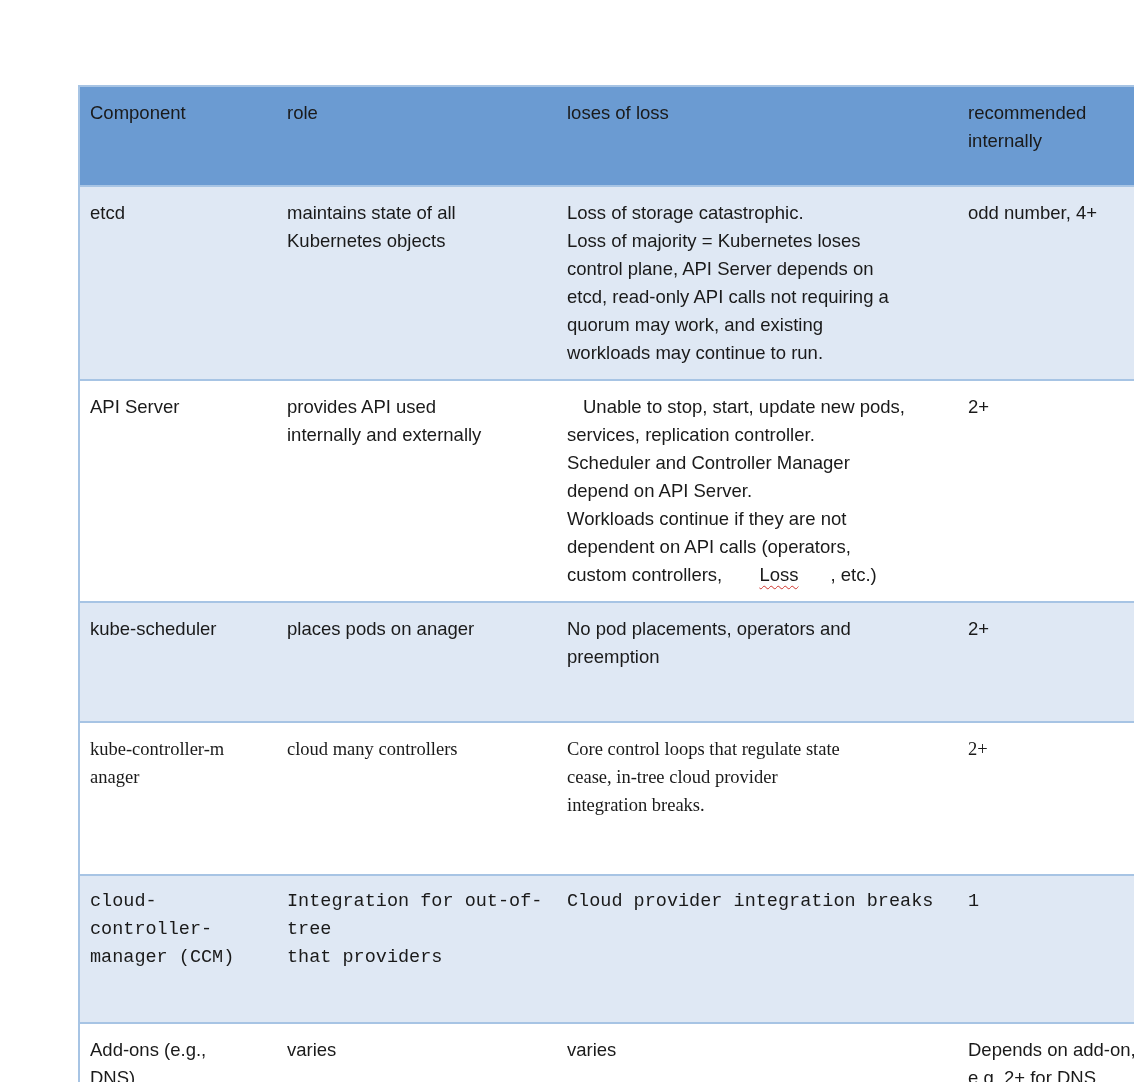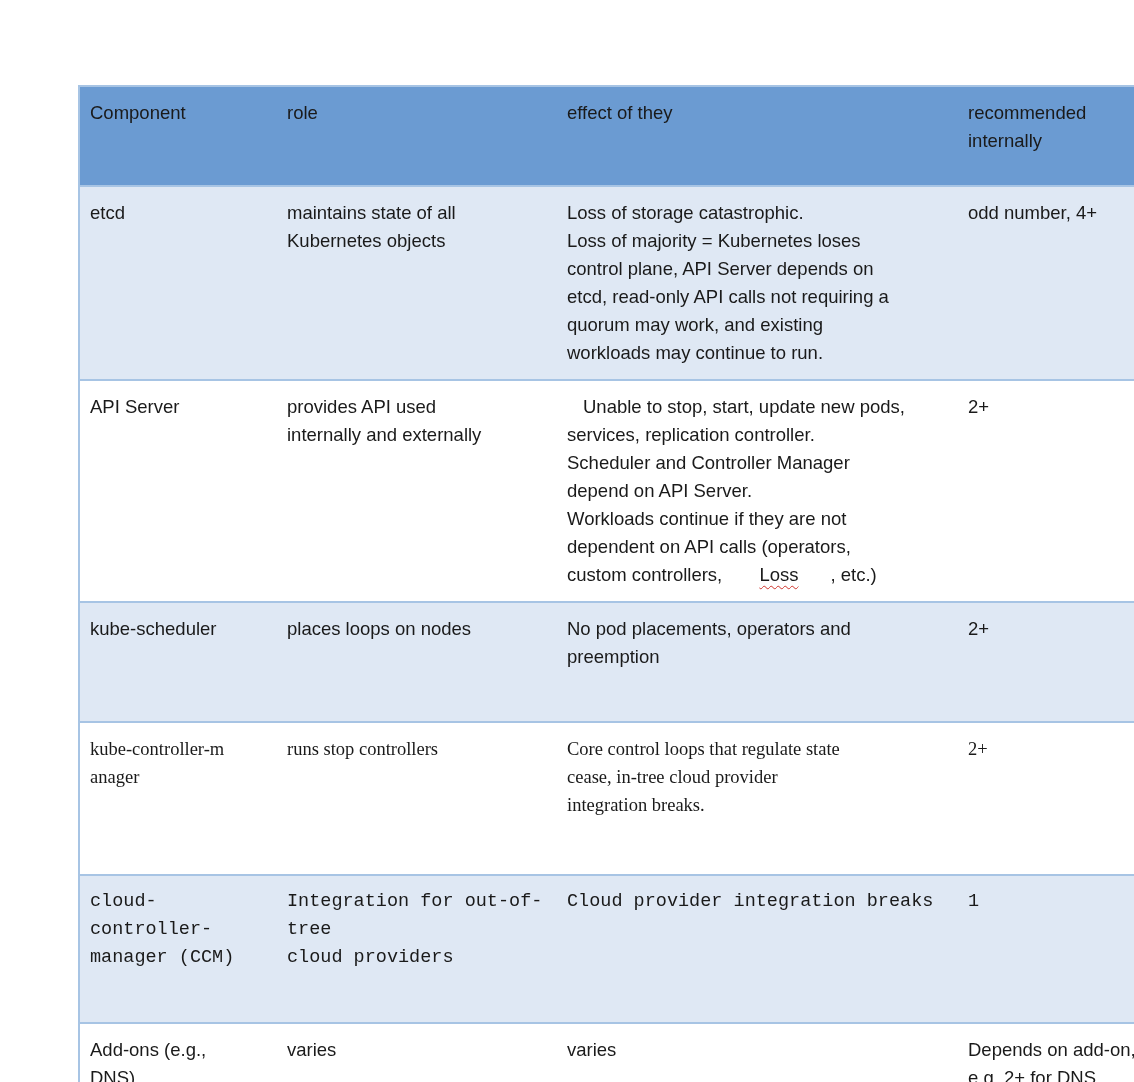--- a/index.html
+++ b/index.html
@@ -73,21 +73,21 @@
     <colgroup>
       <col class="c1">
         <col class="c2">
         <col class="c3">
         <col class="c4">
     </colgroup>
     <thead>
       <tr class="header-row">
         <th>Component</th>
         <th>role</th>
-        <th>effect of they</th>
+        <th>loses of loss</th>
         <th>recommended
 internally</th>
       </tr>
     </thead>
     <tbody>
       <tr class="row-shaded r1">
         <td>etcd</td>
         <td>maintains state of all
 Kubernetes objects</td>
         <td>Loss of storage catastrophic.
@@ -106,39 +106,39 @@
 services, replication controller.
 Scheduler and Controller Manager
 depend on API Server.
 Workloads continue if they are not
 dependent on API calls (operators,
 custom controllers, </span><span class="misspell">Loss</span><span>, etc.)</span></td>
         <td>2+</td>
       </tr>
       <tr class="row-shaded r3">
         <td>kube-scheduler</td>
-        <td>places loops on nodes</td>
+        <td>places pods on anager</td>
         <td>No pod placements, operators and
 preemption</td>
         <td>2+</td>
       </tr>
       <tr class="row-plain r4">
         <td>kube-controller-m
 anager</td>
-        <td>runs stop controllers</td>
+        <td>cloud many controllers</td>
         <td>Core control loops that regulate state
 cease, in-tree cloud provider
 integration breaks.</td>
         <td>2+</td>
       </tr>
       <tr class="row-shaded r5">
         <td>cloud-controller-
 manager (CCM)</td>
         <td>Integration for out-of-tree
-cloud providers</td>
+that providers</td>
         <td>Cloud provider integration breaks</td>
         <td>1</td>
       </tr>
       <tr class="row-plain r6">
         <td>Add-ons (e.g.,
 DNS)</td>
         <td>varies</td>
         <td>varies</td>
         <td>Depends on add-on,
 e.g. 2+ for DNS</td>

